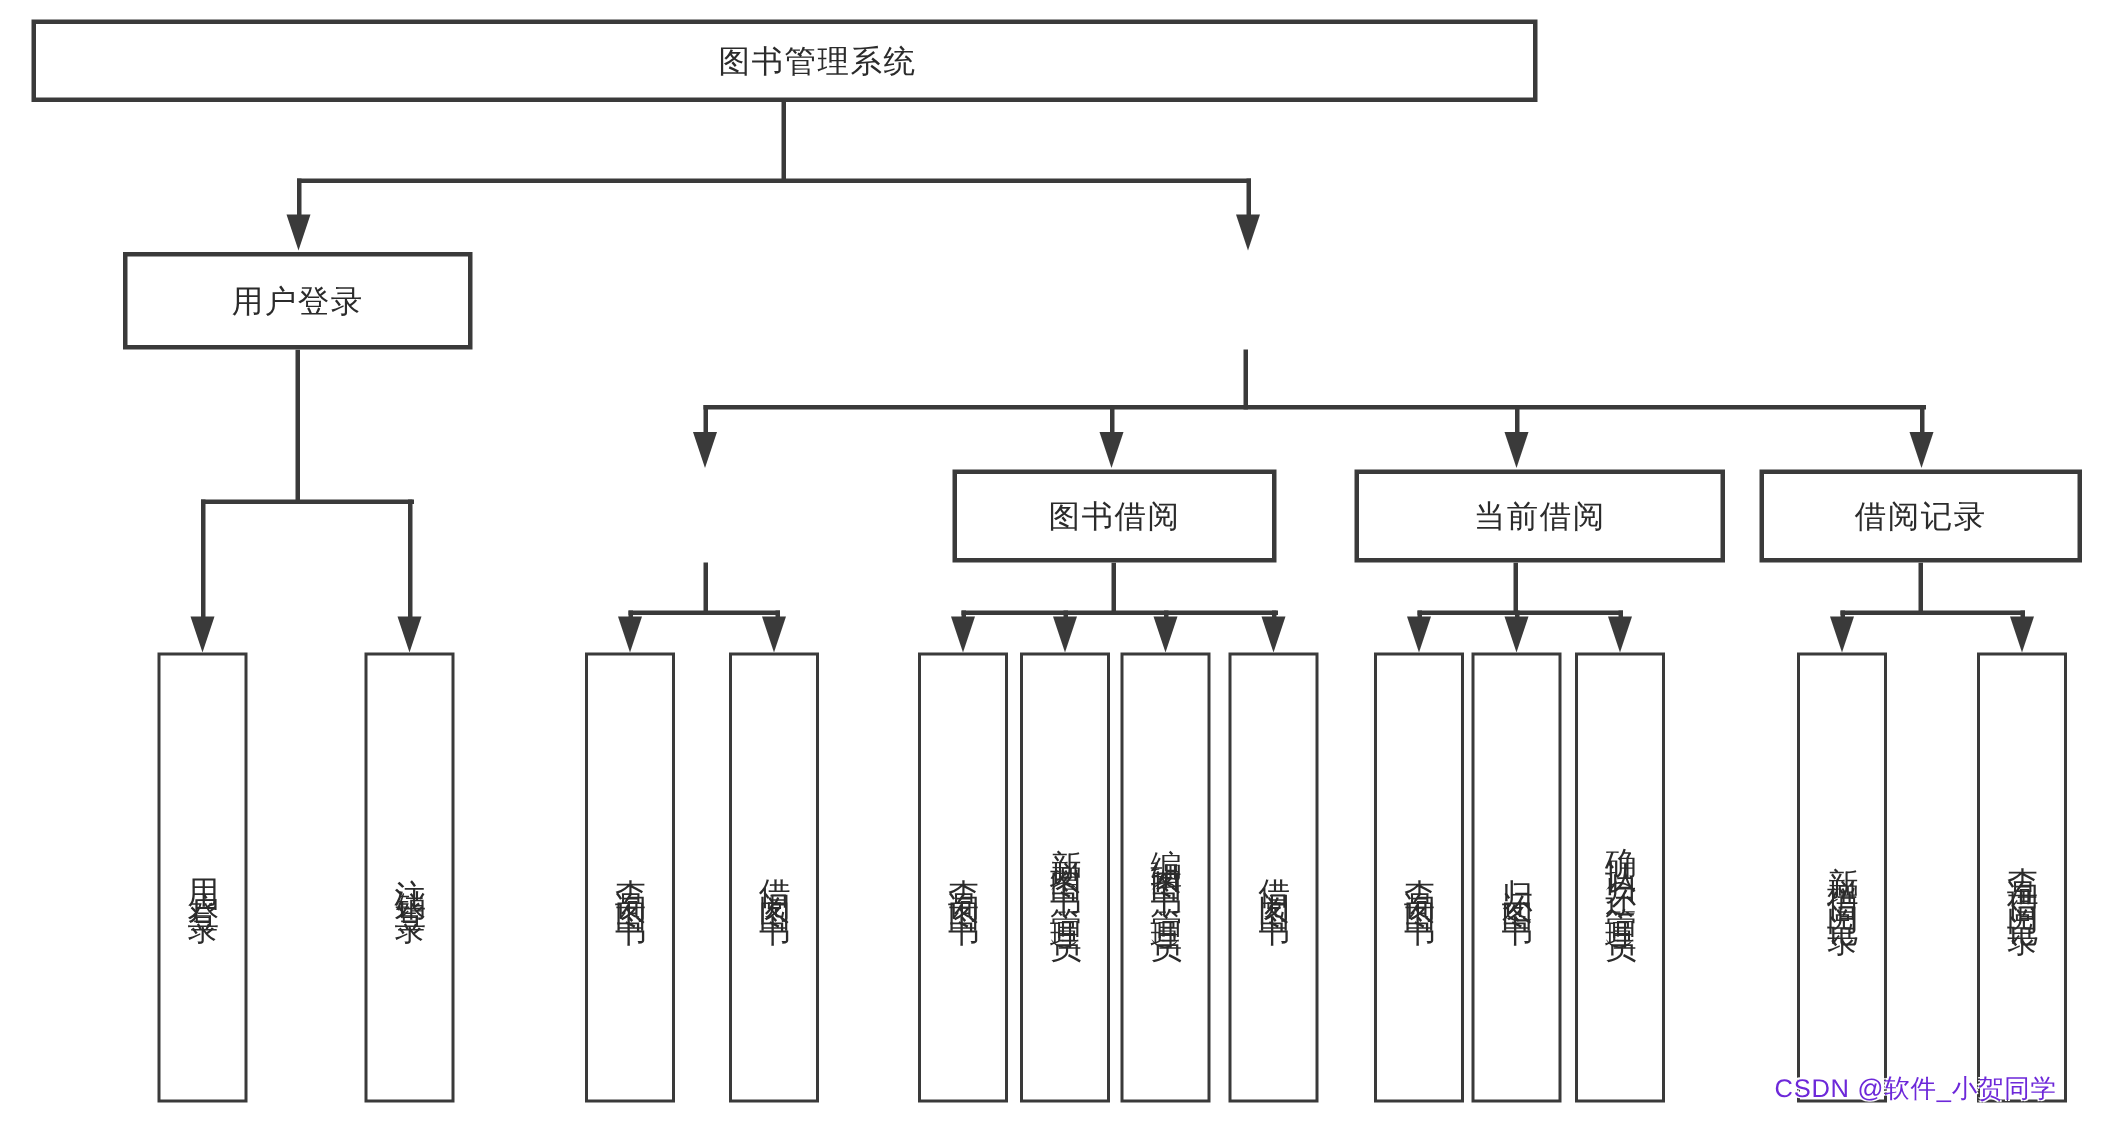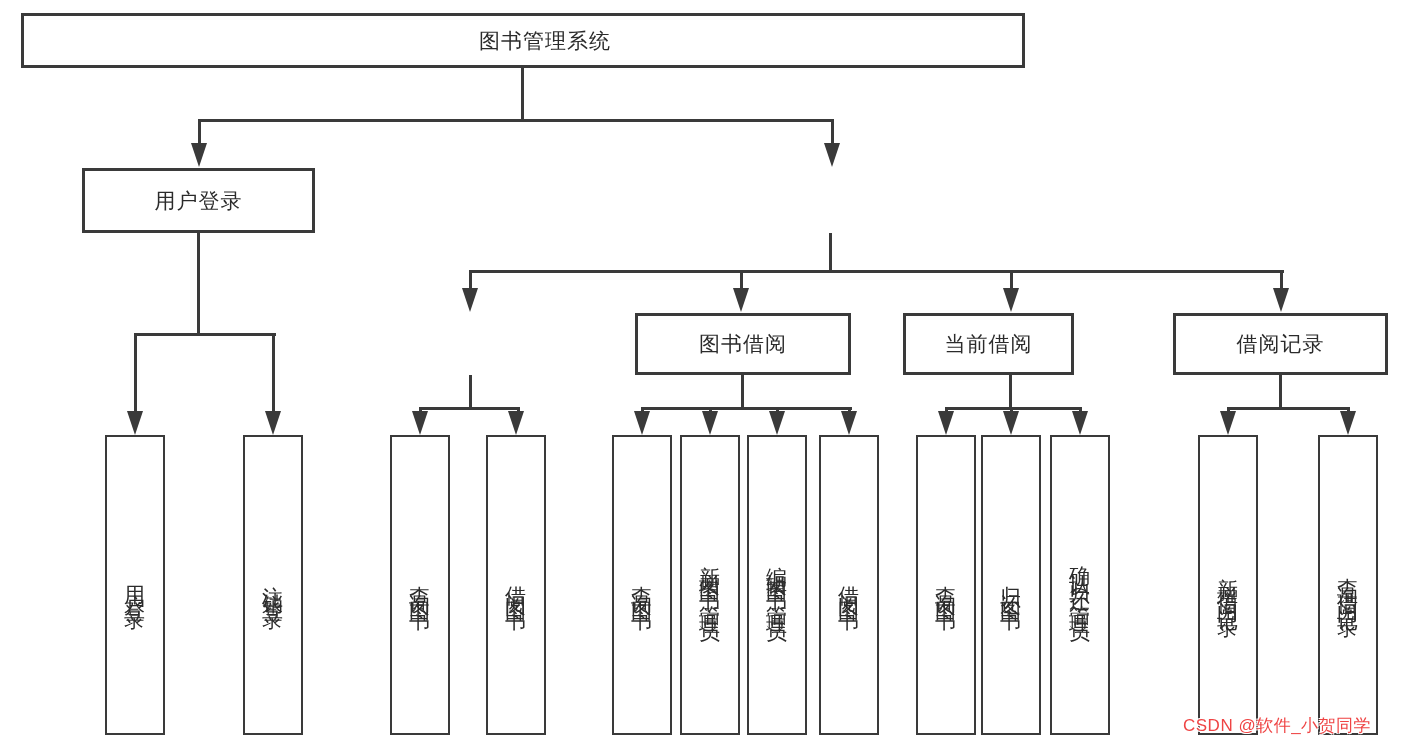--- a/index.html
+++ b/index.html
@@ -34,34 +34,34 @@
   .ar{
     position:absolute;width:0;height:0;
     border-left:8px solid transparent;
     border-right:8px solid transparent;
     border-top:24px solid #3a3a3a;
   }
   #watermark{
     position:absolute;
     left:1183px;top:714px;
     font-size:17px;
-    color:#ef4444;
+    color:#6d28d9;
     letter-spacing:0.5px;
     white-space:nowrap;
     z-index:5;
     text-shadow:-1px -1px 0 #fff,1px -1px 0 #fff,-1px 1px 0 #fff,1px 1px 0 #fff;
   }
 
   
   #root        {left:21px;  top:13px;  width:1004px; height:55px;padding-left:44px;}
   #user-login  {left:82px;  top:168px; width:233px;  height:65px;}
   #book-mgmt   {left:712px; top:168px; width:236px;  height:65px;}
   #new-book    {left:363px; top:313px; width:213px;  height:62px;}
   #book-borrow {left:635px; top:313px; width:216px;  height:62px;}
-  #cur-borrow  {left:903px; top:313px; width:171px;  height:62px;}
+  #cur-borrow  {left:903px; top:313px; width:247px;  height:62px;}
   #rec-borrow  {left:1173px;top:313px; width:215px;  height:62px;}
 
   .leaf{top:435px;height:300px;width:60px;}
   #ul1{left:105px;} #ul2{left:243px;}
   #nb1{left:390px;} #nb2{left:486px;}
   #bw1{left:612px;} #bw2{left:680px;} #bw3{left:747px;} #bw4{left:819px;}
   #cu1{left:916px;} #cu2{left:981px;} #cu3{left:1050px;}
   #re1{left:1198px;} #re2{left:1318px;}
 
   

